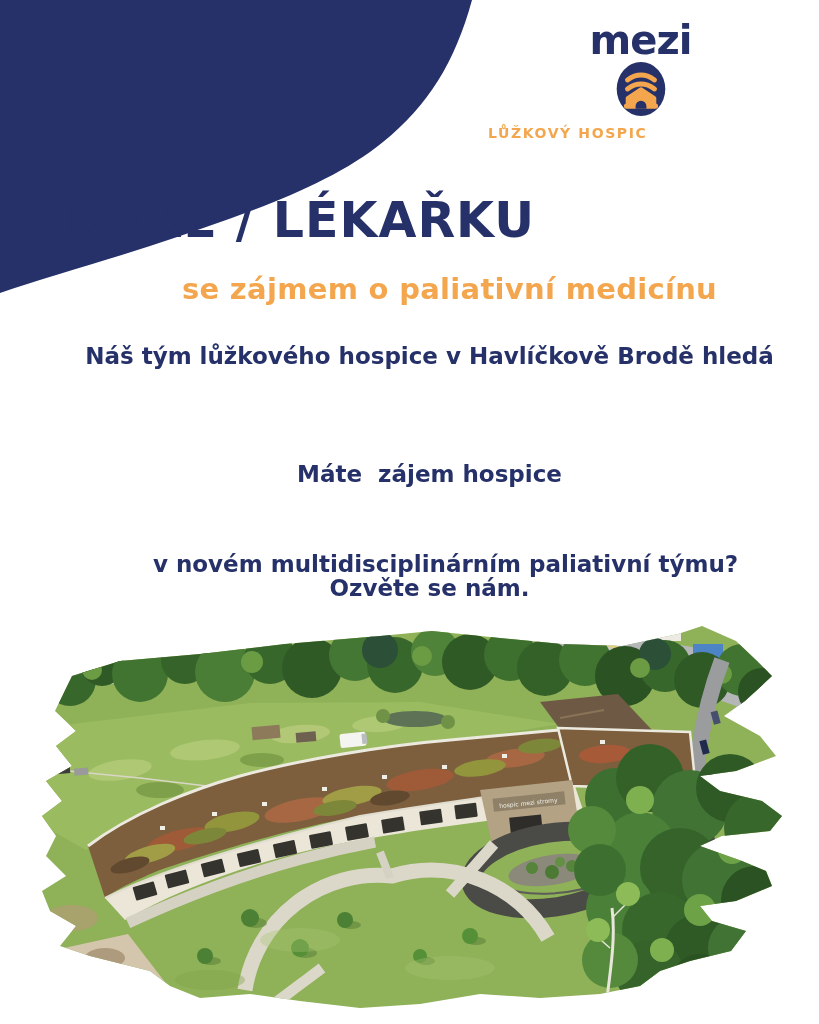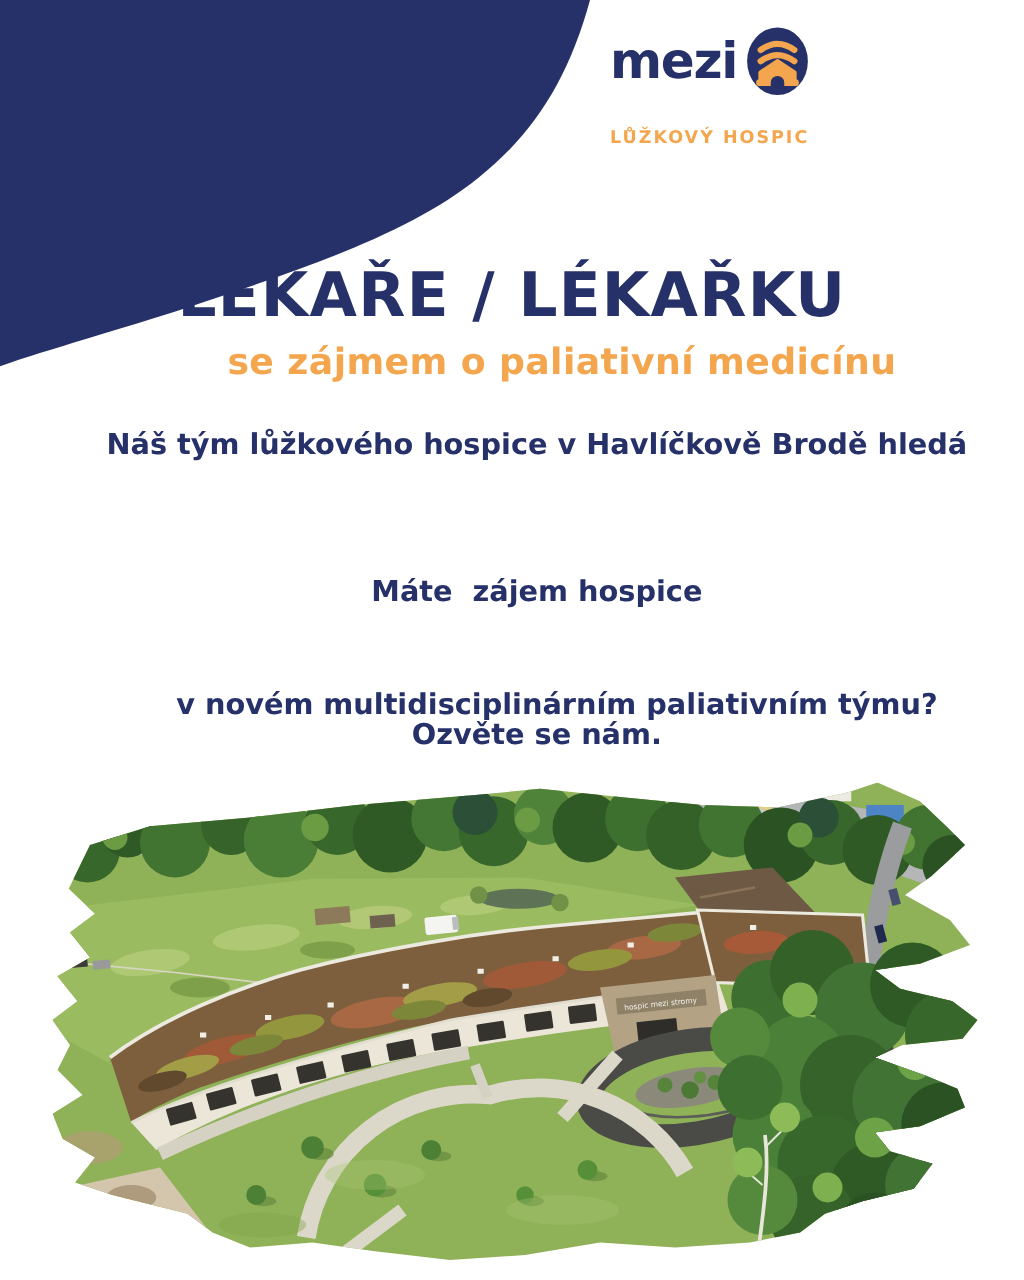--- a/index.html
+++ b/index.html
@@ -4,29 +4,29 @@
 <style>
   html,body{margin:0;padding:0;background:#ffffff;}
   .poster{
     position:relative;width:819px;height:1024px;background:#ffffff;
     overflow:hidden;font-family:"DejaVu Sans","Liberation Sans",sans-serif;
   }
   
   .wave-topleft{position:absolute;left:0;top:0;width:480px;height:300px;}
   
   .logo{position:absolute;top:20px;right:26px;width:305px;text-align:left;}
-  .logo-row{display:flex;align-items:center;justify-content:flex-start;}
+  .logo-row{display:flex;align-items:center;justify-content:flex-start;flex-direction:column;}
   .logo-word{color:#253168;font-size:40px;font-weight:bold;letter-spacing:-1px;line-height:1;}
   .logo-icon{width:54px;height:58px;margin:0 5px;flex:0 0 auto;}
-  .logo-sub{margin-top:24px;color:#F3A64D;font-size:14px;font-weight:bold;letter-spacing:1.6px;}
+  .logo-sub{margin-top:7px;color:#F3A64D;font-size:14px;font-weight:bold;letter-spacing:1.6px;}
   
   .kicker{position:absolute;top:138px;left:0;width:100%;text-align:center;
     color:#F3A64D;font-size:29px;font-weight:bold;letter-spacing:0.5px;}
-  .title{position:absolute;top:192px;left:0;width:100%;text-align:center;
-    color:#253168;font-size:49px;font-weight:bold;letter-spacing:1px;margin-top:16px;}
+  .title{position:absolute;top:192px;left:0;width:100%;text-align:left;
+    color:#253168;font-size:49px;font-weight:bold;letter-spacing:1px;}
   .subtitle{position:absolute;top:272px;left:0;width:100%;text-align:center;
     color:#F3A64D;font-size:29px;font-weight:bold;letter-spacing:0.3px;padding-left:40px;}
   
   .para{position:absolute;left:0;width:100%;text-align:center;color:#253168;
     font-size:23px;font-weight:bold;line-height:45px;white-space:pre-wrap;padding-left:20px;}
   .para1{top:334px;}
   .para2{top:452px;}
   .para3{top:566px;}
   
   .photo{position:absolute;left:0;top:618px;width:819px;height:406px;}
@@ -55,21 +55,21 @@
     <div class="logo-sub">LŮŽKOVÝ HOSPIC</div>
   </div>
 
   <div class="title">LÉKAŘE / LÉKAŘKU</div>
   <div class="subtitle">se zájmem o paliativní medicínu</div>
 
   <div class="para para1"><span>Náš tým lůžkového hospice v Havlíčkově Brodě hledá</span><br>
     </div>
 
   <div class="para para2"><span>Máte  zájem hospice</span><br>
-    <span>v novém multidisciplinárním paliativním týmu?</span></div>
+    <span>v novém multidisciplinárním paliativní týmu?</span></div>
 
   <div class="para para3">Ozvěte se nám.</div>
 
   <svg class="photo" viewBox="0 0 819 406" role="img">
     <defs>
       <clipPath id="brushClip">
         <path d="M55,93 L72,58 L120,43 L200,36 L285,26 L380,18 L432,13 L500,20 L562,26 L622,28 L678,16 L702,8 L736,23 L757,43 L772,58
                  L745,83 L724,98 L760,118 L776,138 L736,153 L700,158 L720,173 L762,183 L782,198 L770,213 L722,218 L700,228 L742,243 L766,253 L772,268 L736,283 L700,288 L712,303 L746,313 L731,333 L690,343 L660,353 L640,368
                  L600,376 L540,380 L480,376 L420,386 L360,390 L300,383 L250,376 L200,380 L170,368 L150,353
                  L90,338 L60,328 L76,308 L50,293 L42,273 L66,258 L46,238 L56,218 L42,198 L62,183 L46,163 L72,148 L56,128 L76,113 Z"></path>

